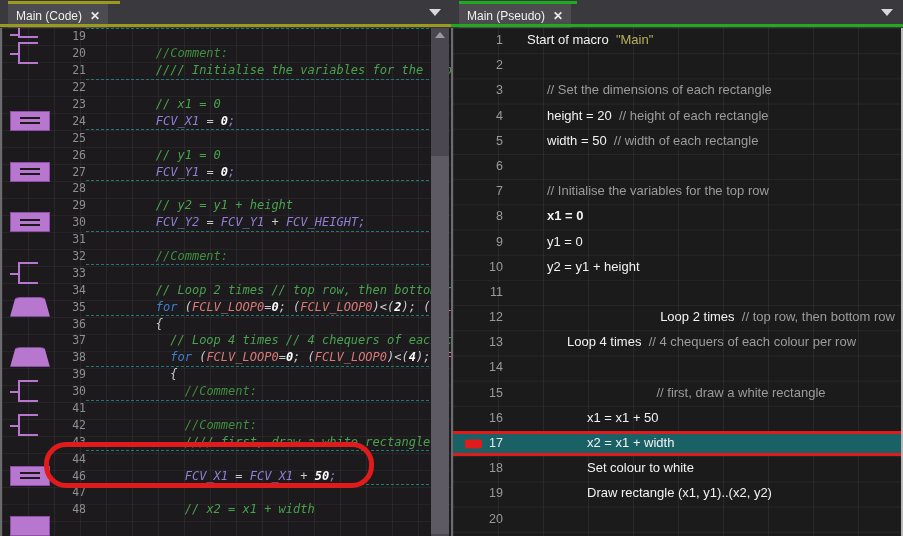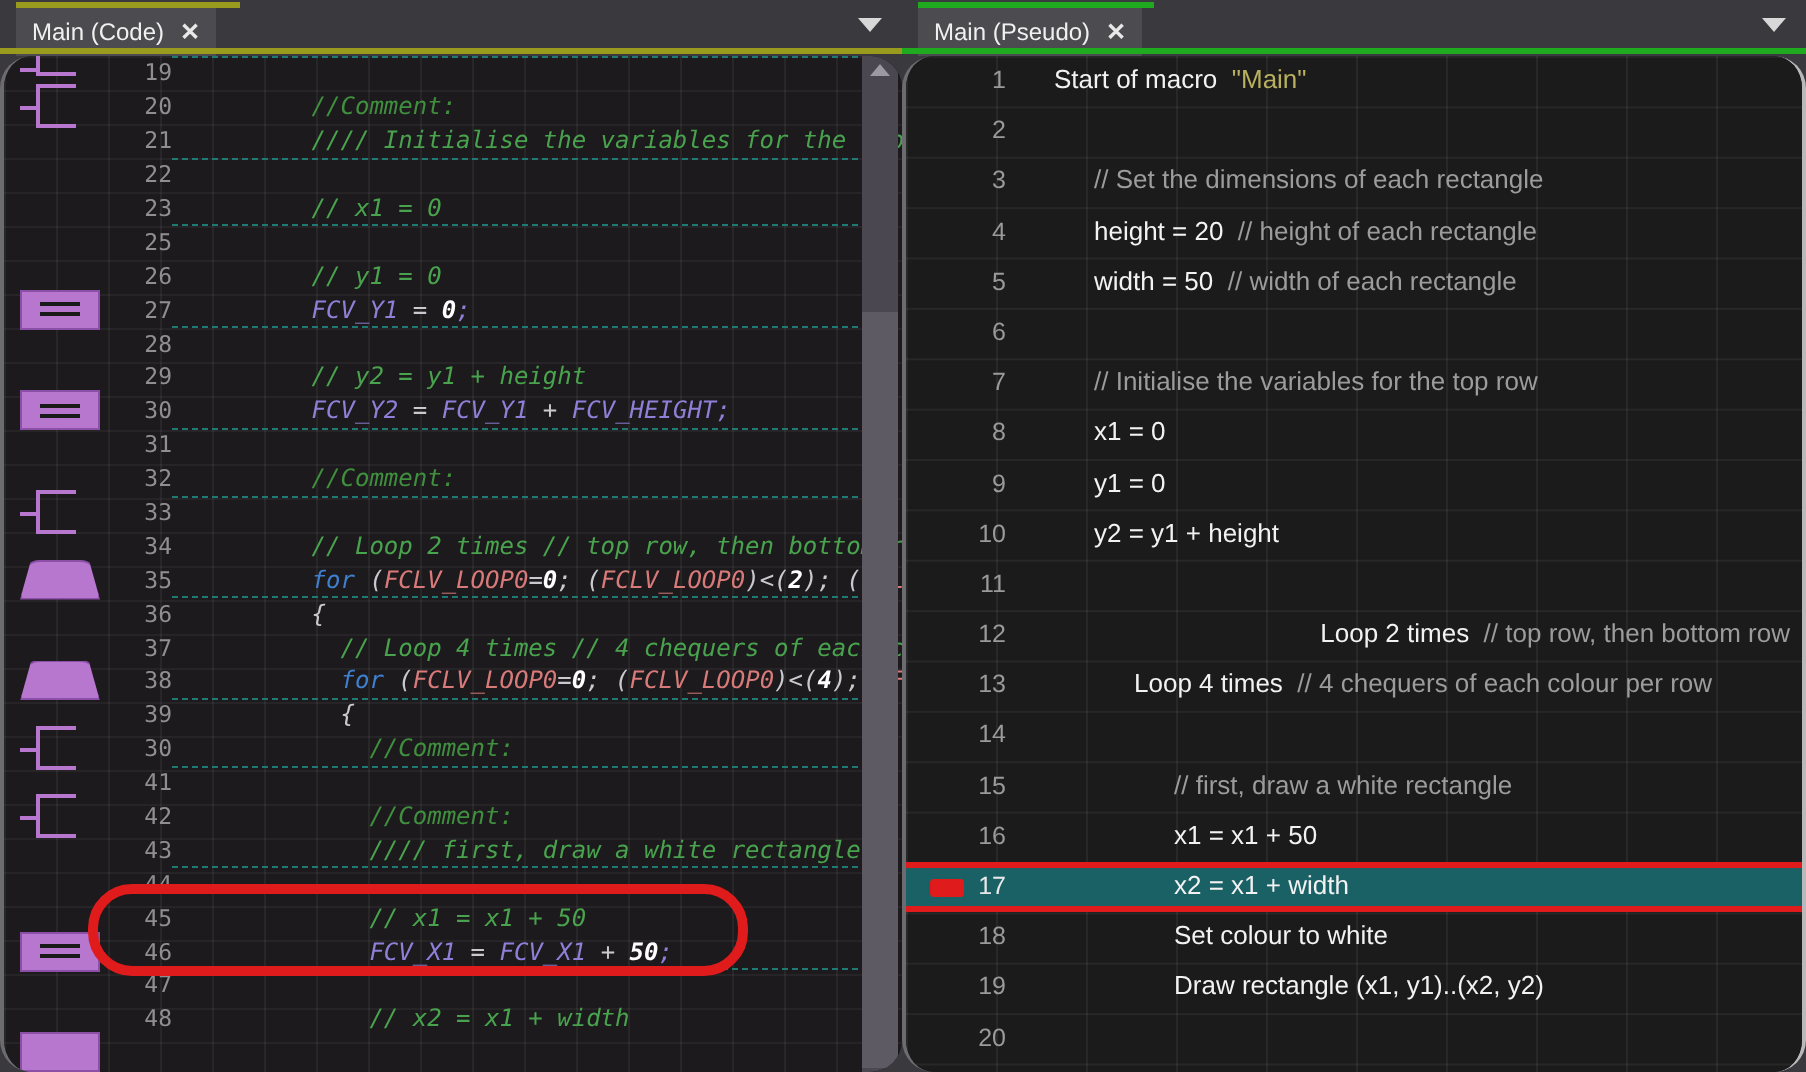--- a/index.html
+++ b/index.html
@@ -31,21 +31,21 @@
   .tab-underline { position: absolute; left: 0; bottom: 1px; height: 3px; width: 100%; }
   .tab-close { font-size: 12px; font-weight: bold; color: #e8e8e8; }
   .tab-caret {
     position: absolute; right: 10px; top: 9px;
     width: 0; height: 0;
     border-left: 6px solid transparent; border-right: 6px solid transparent;
     border-top: 7px solid #d8d8d8;
   }
 
   
-  .editor-wrap { position: relative; flex: 1 1 auto; overflow: hidden; background: #221f22; border-radius: 16px; }
+  .editor-wrap { position: relative; flex: 1 1 auto; overflow: hidden; background: #221f22; }
   .editor-wrap.code  { border-left: 2px solid #6b6b70; }
   .editor-wrap.pseudo { border-left: 2px solid #6b6b70; border-right: 2px solid #b9b9b9; }
 
   
   .grid {
     position: absolute; inset: 0;
     background-color: #1c1a1c;
     background-image:
       linear-gradient(to right, rgba(255,255,255,0.055) 1px, transparent 1px),
       linear-gradient(to bottom, rgba(255,255,255,0.045) 1px, transparent 1px);
@@ -208,20 +208,30 @@
           <div class="crow">
             <div class="sep"></div>
             <div class="lineno">22</div>
             <div class="codetext"></div>
           </div>
           <div class="crow">
             <div class="lineno">23</div>
             <div class="codetext"><span class="t-pun">        </span><span class="t-cmt2">// x1 = 0</span></div>
           </div>
           <div class="crow">
+            <div class="gutter-icon-col">
+              <div class="g g-calc">
+                <i></i>
+                <i></i>
+              </div>
+            </div>
+            <div class="lineno">24</div>
+            <div class="codetext"><span class="t-pun">        </span><span class="t-var">FCV_X1</span><span class="t-pun"> = </span><span class="t-num">0</span><span class="t-var">;</span></div>
+          </div>
+          <div class="crow">
             <div class="sep"></div>
             <div class="lineno">25</div>
             <div class="codetext"></div>
           </div>
           <div class="crow">
             <div class="lineno">26</div>
             <div class="codetext"><span class="t-pun">        </span><span class="t-cmt2">// y1 = 0</span></div>
           </div>
           <div class="crow">
             <div class="gutter-icon-col">
@@ -321,24 +331,20 @@
             <div class="codetext"><span class="t-pun">            </span><span class="t-cmt">//Comment:</span></div>
           </div>
           <div class="crow">
             <div class="lineno">43</div>
             <div class="codetext"><span class="t-pun">            </span><span class="t-cmt2">//// first, draw a white rectangle</span></div>
           </div>
           <div class="crow">
             <div class="sep"></div>
             <div class="lineno">44</div>
             <div class="codetext"></div>
-          </div>
-          <div class="crow">
-            <div class="lineno">45</div>
-            <div class="codetext"><span class="t-pun">            </span><span class="t-cmt2">// x1 = x1 + 50</span></div>
           </div>
           <div class="crow">
             <div class="gutter-icon-col">
               <div class="g g-calc">
                 <i></i>
                 <i></i>
               </div>
             </div>
             <div class="lineno">46</div>
             <div class="codetext"><span class="t-pun">            </span><span class="t-var">FCV_X1</span><span class="t-pun"> = </span><span class="t-var">FCV_X1</span><span class="t-pun"> + </span><span class="t-num">50</span><span class="t-var">;</span></div>
@@ -404,21 +410,21 @@
           <div class="psrow">
             <div class="ps-lineno">6</div>
             <div class="ps-text" style="padding-left: 0px;"></div>
           </div>
           <div class="psrow">
             <div class="ps-lineno">7</div>
             <div class="ps-text" style="padding-left: 20px;"><span class="pcmt">// Initialise the variables for the top row</span></div>
           </div>
           <div class="psrow">
             <div class="ps-lineno">8</div>
-            <div class="ps-text" style="padding-left: 20px;"><span>x1 = 0</span></div>
+            <div class="ps-text" style="padding-left: 20px; font-weight: bold;"><span>x1 = 0</span></div>
           </div>
           <div class="psrow">
             <div class="ps-lineno">9</div>
             <div class="ps-text" style="padding-left: 20px;"><span>y1 = 0</span></div>
           </div>
           <div class="psrow">
             <div class="ps-lineno">10</div>
             <div class="ps-text" style="padding-left: 20px;"><span>y2 = y1 + height</span></div>
           </div>
           <div class="psrow">
@@ -432,21 +438,21 @@
           <div class="psrow">
             <div class="ps-lineno">13</div>
             <div class="ps-text" style="padding-left: 40px;"><span>Loop 4 times  </span><span class="pcmt">// 4 chequers of each colour per row</span></div>
           </div>
           <div class="psrow">
             <div class="ps-lineno">14</div>
             <div class="ps-text" style="padding-left: 0px;"></div>
           </div>
           <div class="psrow">
             <div class="ps-lineno">15</div>
-            <div class="ps-text" style="padding-left: 60px;"><span class="pcmt">// first, draw a white rectangle</span></div>
+            <div class="ps-text" style="padding-left: 60px; text-align: center;"><span class="pcmt">// first, draw a white rectangle</span></div>
           </div>
           <div class="psrow">
             <div class="ps-lineno">16</div>
             <div class="ps-text" style="padding-left: 60px;"><span>x1 = x1 + 50</span></div>
           </div>
           <div class="psrow current">
             <div class="hl-bar" style="top: 0px;"></div>
             <div class="hl-bar" style="bottom: 0px;"></div>
             <div class="bp-marker"></div>
             <div class="ps-lineno">17</div>

